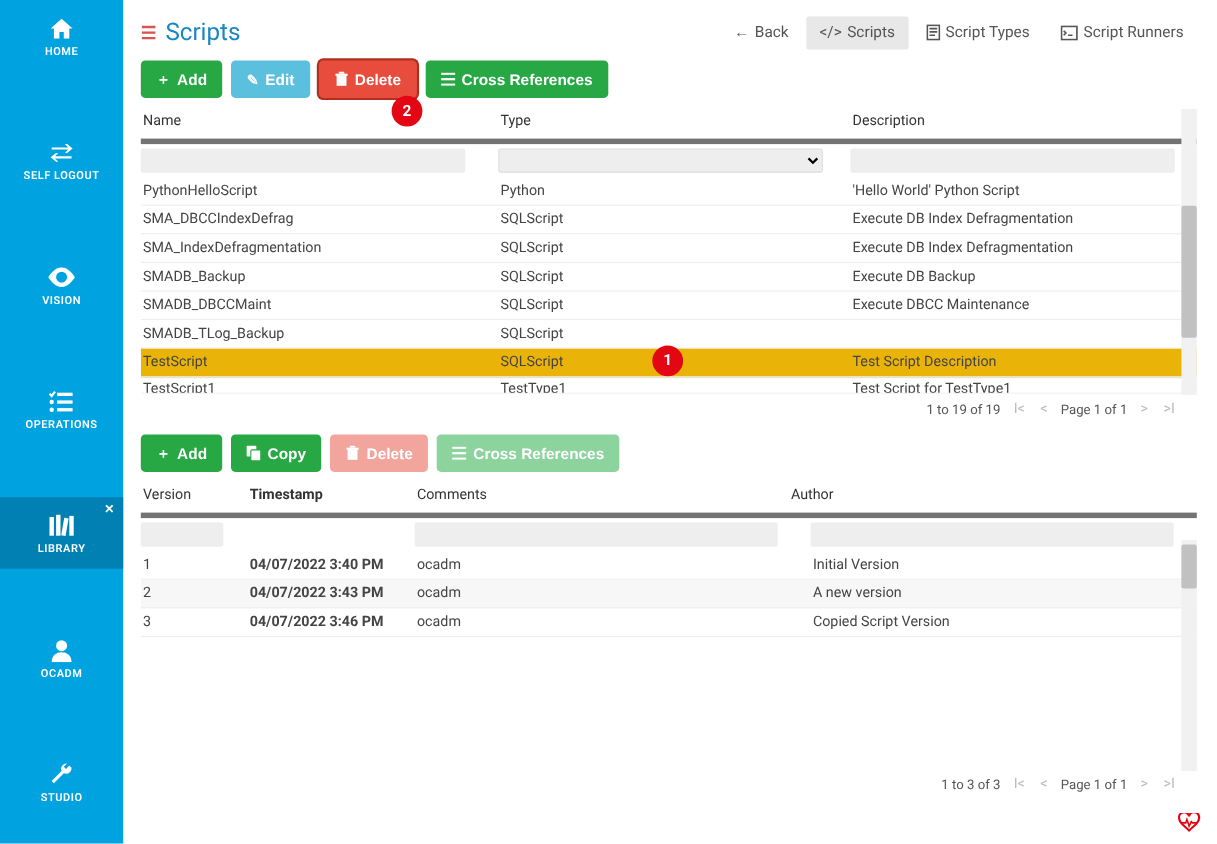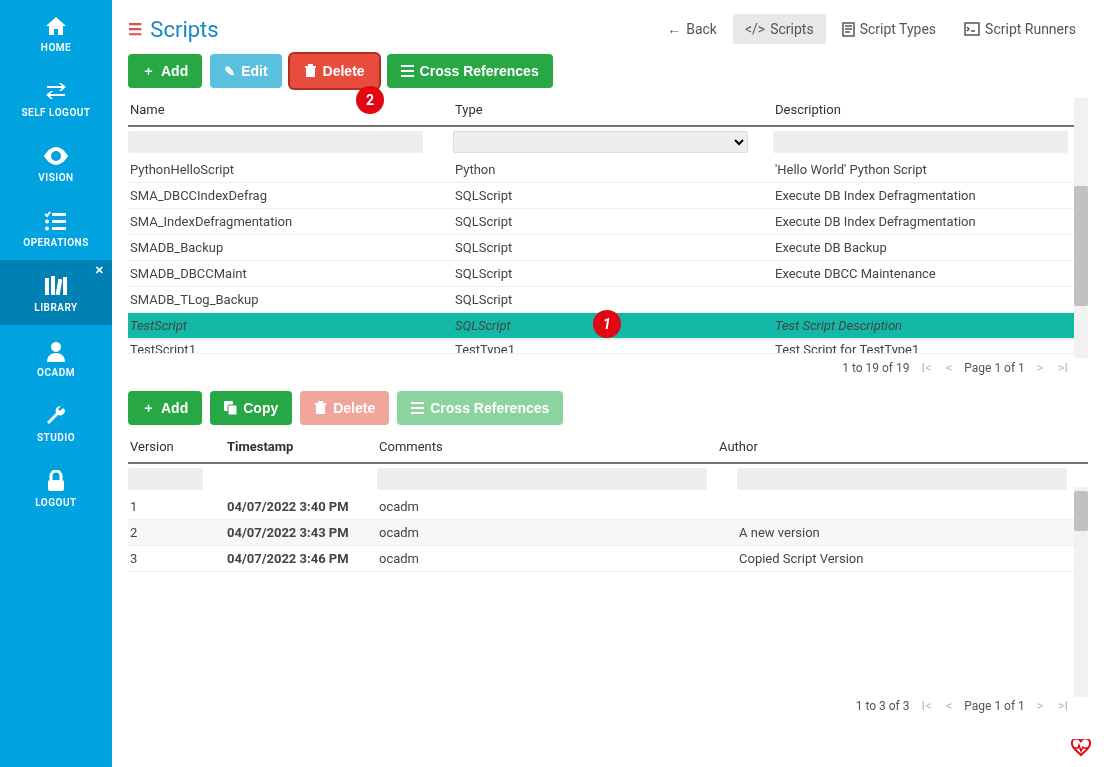--- a/index.html
+++ b/index.html
@@ -1,18 +1,18 @@
 <!DOCTYPE html>
 <html><head>
 <meta charset="utf-8">
 <style>
 * { box-sizing: border-box; margin: 0; padding: 0; }
 body { font-family: -apple-system, BlinkMacSystemFont, "Segoe UI", Roboto, Arial, sans-serif; font-size: 13px; color: #333; background: #fff; width: 1106px; height: 767px; overflow: hidden; position: relative; }
 
-.sidebar { position: absolute; left: 0; top: 0; width: 112px; height: 767px; background: #00a3e0; display: flex; flex-direction: column; }
+.sidebar { position: absolute; left: 0; top: 0; width: 112px; height: 767px; background: #00a3e0; display: flex; flex-direction: column; gap: 48px; }
 .sidebar-item { display: flex; flex-direction: column; align-items: center; justify-content: center; padding: 14px 0 12px 0; color: #fff; cursor: pointer; position: relative; }
 .sidebar-item.active { background: #0080b3; }
 .sidebar-item .icon { font-size: 22px; margin-bottom: 4px; display: flex; align-items: center; justify-content: center; height: 24px; }
 .sidebar-item .label { font-size: 10px; letter-spacing: 0.5px; font-weight: 600; }
 .sidebar-item .close-x { position: absolute; top: 4px; right: 8px; font-size: 11px; font-weight: bold; }
 
 .main { position: absolute; left: 128px; top: 0; right: 0; height: 767px; padding: 14px 18px 0 0; }
 
 .header-row { display: flex; align-items: center; justify-content: space-between; margin-bottom: 10px; }
 .page-title-wrap { display: flex; align-items: center; gap: 8px; }
@@ -29,34 +29,34 @@
 .btn-blue { background: #5bc0de; }
 .btn-red { background: #e74c3c; }
 .btn-green-light { background: #8dd39e; }
 .btn-red-light { background: #f1a59c; }
 .btn.outlined { box-shadow: 0 0 0 2px #b03020; }
 .btn-icon { font-size: 13px; }
 
 .badge { position: absolute; width: 28px; height: 28px; border-radius: 50%; background: #e30613; color: #fff; display: flex; align-items: center; justify-content: center; font-weight: 700; font-size: 14px; z-index: 10; }
 
 .grid-section { position: relative; }
-.grid-header { display: flex; border-bottom: 2px solid #737373; padding-bottom: 2px; }
+.grid-header { display: flex; border-bottom: 5px solid #737373; padding-bottom: 2px; }
 .col { padding: 4px 2px 6px 2px; font-size: 13px; color: #333; }
 .filter-row { display: flex; margin-bottom: 4px; margin-top: 4px; }
 .filter-input { background: #eee; border: none; height: 22px; border-radius: 2px; padding: 0 6px; font-size: 12px; }
 .filter-select { background: #eee; border: 1px solid #ddd; height: 22px; border-radius: 2px; font-size: 12px; }
 
 .grid1-col1 { width: 325px; }
 .grid1-col2 { width: 320px; }
 .grid1-col3 { width: 310px; }
 
 .grid-body { position: relative; max-height: 206px; overflow: hidden; }
 .grid-row { display: flex; border-bottom: 1px solid #eee; cursor: pointer; }
 .grid-row .cell { padding: 5px 2px 5px 2px; font-size: 13px; color: #444; }
-.grid-row.selected { background: #14b8a6; font-style: italic; }
+.grid-row.selected { background: #eab308; }
 .grid-row.cut { border-top: 1px solid #eee; }
 
 .scrollbar-v { position: absolute; right: 0; width: 14px; background: #f1f1f1; }
 .scrollbar-thumb { position: absolute; width: 14px; background: #c1c1c1; border-radius: 2px; }
 
 .pager { display: flex; justify-content: flex-end; align-items: center; gap: 10px; font-size: 12px; color: #555; padding: 6px 18px 6px 0; }
 .pager .pg-btn { color: #bbb; cursor: pointer; font-size: 13px; padding: 0 2px; }
 
 .section-gap { height: 10px; }
 
@@ -348,20 +348,21 @@
       <div class="grid2-col1"><input class="filter-input" style="width: 75px;"></div>
       <div class="grid2-col2"></div>
       <div class="grid2-col3"><input class="filter-input" style="width: 330px;"></div>
       <div class="grid2-col4"><input class="filter-input" style="width: 330px;"></div>
     </div>
     <div class="grid2-body">
       <div class="grid2-row">
         <div class="cell grid2-col1">1</div>
         <div class="cell grid2-col2">04/07/2022 3:40 PM</div>
         <div class="cell grid2-col3">ocadm</div>
+        <div class="cell grid2-col4">Initial Version</div>
       </div>
       <div class="grid2-row alt">
         <div class="cell grid2-col1">2</div>
         <div class="cell grid2-col2">04/07/2022 3:43 PM</div>
         <div class="cell grid2-col3">ocadm</div>
         <div class="cell grid2-col4">A new version</div>
       </div>
       <div class="grid2-row">
         <div class="cell grid2-col1">3</div>
         <div class="cell grid2-col2">04/07/2022 3:46 PM</div>

